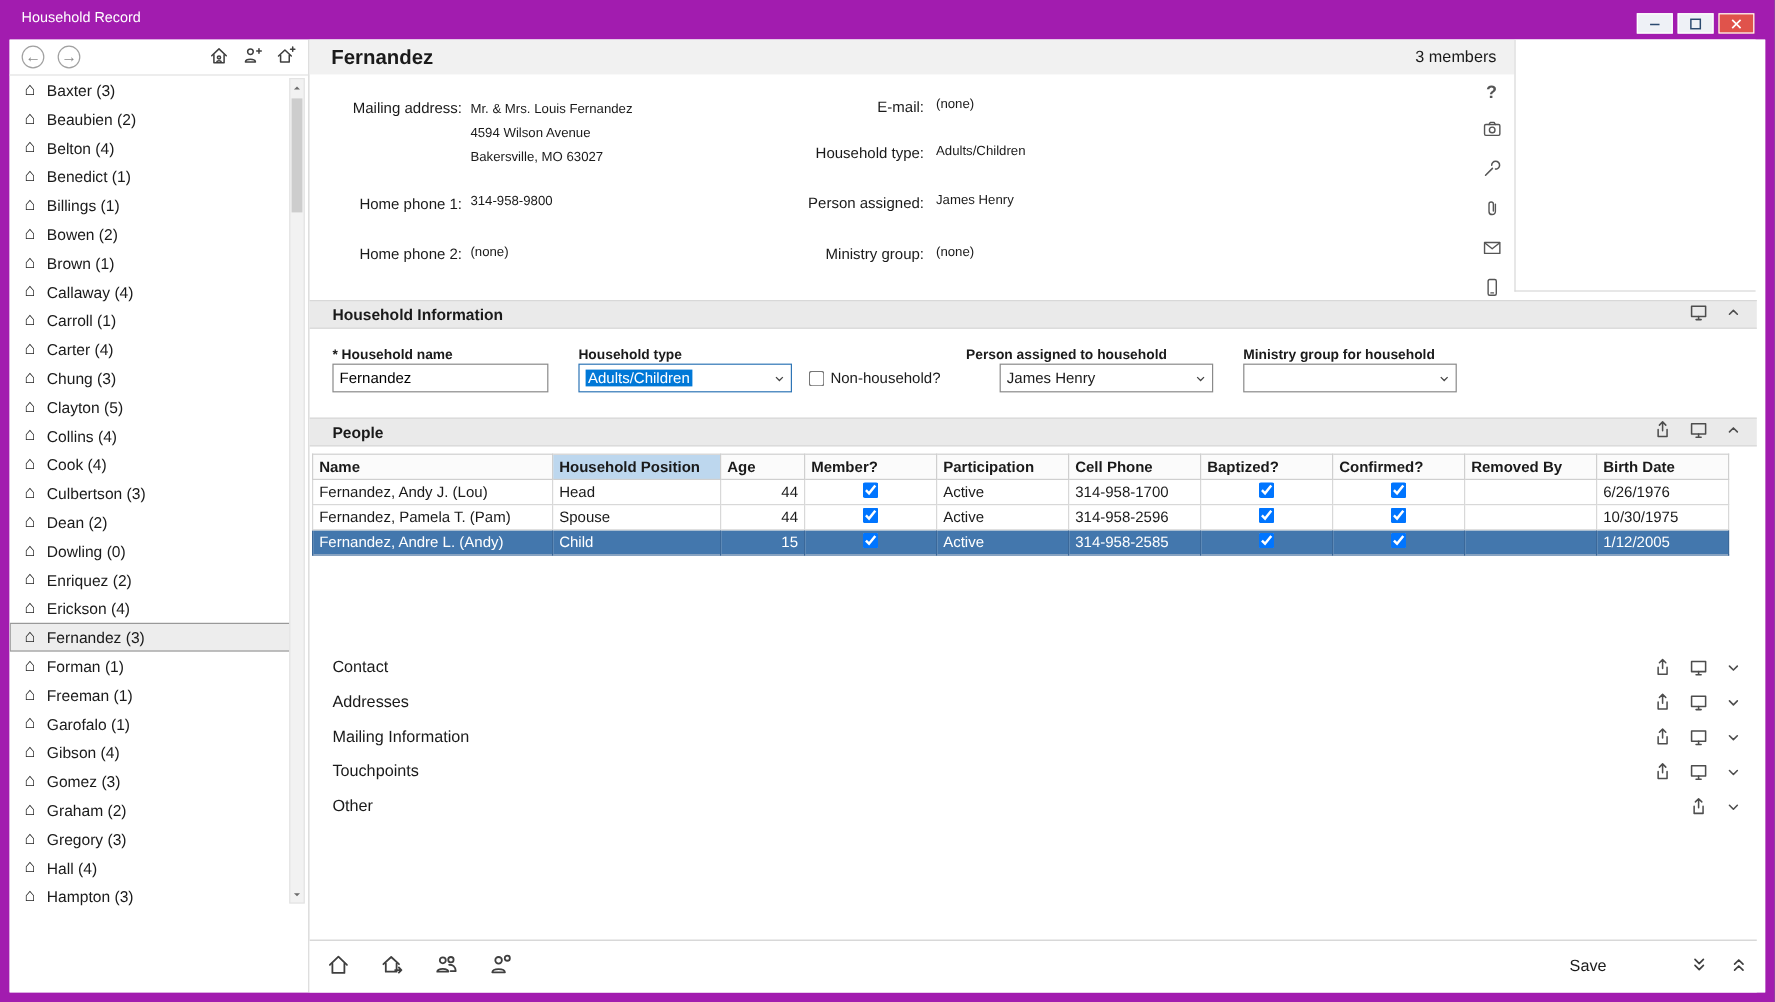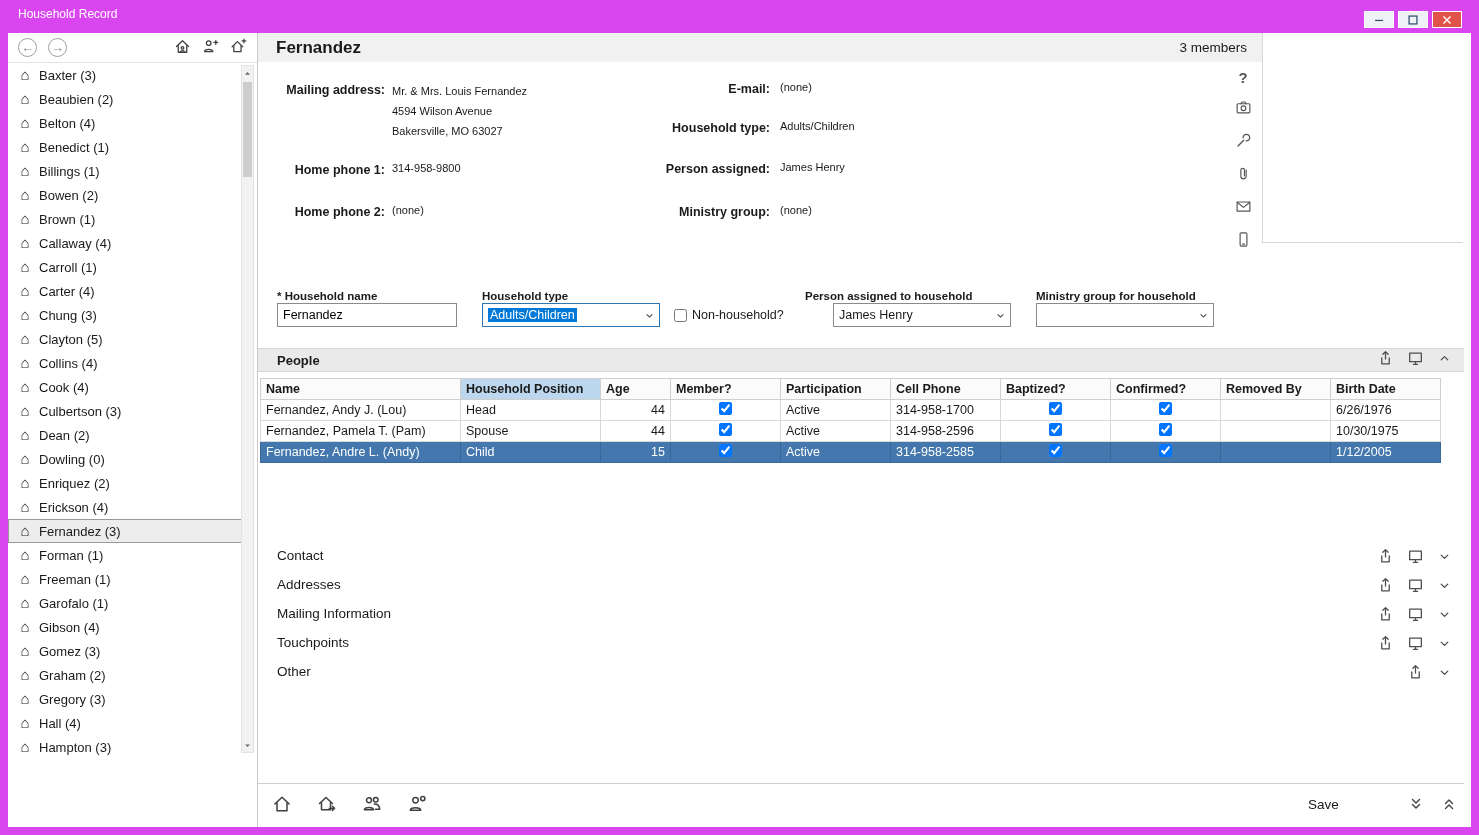--- a/index.html
+++ b/index.html
@@ -1,18 +1,18 @@
 <!DOCTYPE html>
 <html><head>
 <meta charset="utf-8">
 <style>
   *{margin:0;padding:0;box-sizing:border-box}
   html,body{background:#6b7686}
   body{font-family:"Liberation Sans",sans-serif}
-  .stage{position:relative;width:1479px;height:835px;background:#d946ef;overflow:hidden;font-size:12.5px;color:#1a1a1a}
+  .stage{position:relative;width:1479px;height:835px;background:#a21caf;overflow:hidden;font-size:12.5px;color:#1a1a1a}
   .titlebar-text{position:absolute;left:18px;top:7px;color:#fff;font-size:12px}
   .win-buttons{position:absolute;top:11px;right:17px;display:flex;gap:4px}
   .win-btn{width:30px;height:17px;display:flex;align-items:center;justify-content:center;border:1px solid #fff;background:#eef1f6}
   .win-btn.close{background:#E0534B}
   .content{position:absolute;left:8px;top:33px;width:1463px;height:794px;background:#fff}
 
   
   .sidebar{position:absolute;left:0;top:0;width:250px;height:794px;border-right:1px solid #c9c9c9;background:#fff}
   .side-toolbar{position:absolute;left:0;top:0;width:100%;height:30px;border-bottom:1px solid #e2e2e2;display:flex;align-items:center;padding:0 10px;gap:11px}
   .side-toolbar .spacer{flex:1}
@@ -32,21 +32,21 @@
 
   
   .main{position:absolute;left:250px;top:0;width:1213px;height:794px;background:#fff}
   .main-header{position:absolute;left:0;top:0;width:1004px;height:29px;background:#f1f1f1;display:flex;align-items:center;padding:0 15px 0 18px}
   .hh-title{font-size:17px;font-weight:bold}
   .members{margin-left:auto;font-size:13.5px}
   .photo-panel{position:absolute;left:1004px;top:0;width:201px;height:210px;background:#fff;border-left:1px solid #d7d7d7;border-bottom:1px solid #d7d7d7}
   .icon-strip{position:absolute;left:972px;top:36px;width:26px;display:flex;flex-direction:column;align-items:center;gap:13px}
   .help-glyph{font-size:15px;font-weight:bold;color:#555;line-height:17px}
 
-  .lbl{position:absolute;font-weight:bold;font-size:12.5px;text-align:right}
+  .lbl{position:absolute;font-weight:normal;font-size:12.5px;text-align:right}
   .val{position:absolute;font-size:11px}
   .addr div{line-height:20px}
 
   .bar{position:absolute;left:0;width:1206px;height:24px;background:#EAEAEA;border-top:1px solid #d8d8d8;border-bottom:1px solid #d8d8d8;display:flex;align-items:center;padding-left:19px}
   .bar .bt{font-weight:bold;font-size:13px}
   .bar-icons{position:absolute;right:12px;display:flex;gap:13px;align-items:center}
   .row-section{position:absolute;left:0;width:1206px;height:29px;display:flex;padding-left:19px;font-size:13.5px}
 
   .field-label{position:absolute;font-weight:bold;font-size:11.5px}
   .txt{position:absolute;height:24px;border:1px solid #8a8a8a;font-family:inherit;font-size:12.5px;padding:0 5px;background:#fff}
@@ -320,20 +320,36 @@
 
       <span class="lbl" style="left:372px;top:49px;width:140px">E-mail:</span>
       <span class="val" style="left:522px;top:48px">(none)</span>
       <span class="lbl" style="left:372px;top:88px;width:140px">Household type:</span>
       <span class="val" style="left:522px;top:87px">Adults/Children</span>
       <span class="lbl" style="left:372px;top:129px;width:140px">Person assigned:</span>
       <span class="val" style="left:522px;top:128px">James Henry</span>
       <span class="lbl" style="left:372px;top:172px;width:140px">Ministry group:</span>
       <span class="val" style="left:522px;top:171px">(none)</span>
 
+      <div class="bar" style="top:217px">
+        <span class="bt">Household Information</span>
+        <span class="bar-icons">
+          <span>
+            <svg width="17" height="17" viewBox="0 0 16 16" fill="none" stroke="#4d4d4d" stroke-width="1.2" stroke-linecap="round" stroke-linejoin="round">
+                <rect x="2.5" y="3" width="11" height="8"></rect>
+                <path d="M6 13.5h4M8 11v2.5"></path>
+              </svg>
+          </span>
+          <span>
+            <svg width="15" height="15" viewBox="0 0 16 16" fill="none" stroke="#4d4d4d" stroke-width="1.4" stroke-linecap="round" stroke-linejoin="round">
+                <path d="M4.5 9.5 8 6l3.5 3.5"></path>
+              </svg>
+          </span>
+        </span>
+      </div>
 
       <span class="field-label" style="left:19px;top:257px">* Household name</span>
       <input class="txt" style="left: 19px; top: 270px; width: 180px;" value="Fernandez">
 
       <span class="field-label" style="left:224px;top:257px">Household type</span>
       <div class="combo focused" style="left:224px;top:270px;width:178px">
         <span class="selval">Adults/Children</span>
         <span class="carrow">
           <svg width="13" height="13" viewBox="0 0 16 16" fill="none" stroke="#444" stroke-width="1.3">
               <path d="M4.5 6.5 8 10l3.5-3.5"></path>

